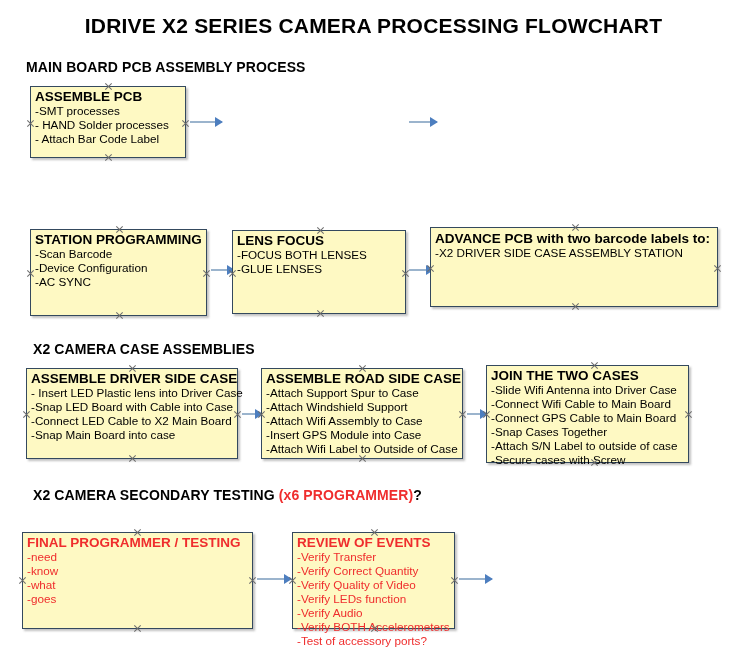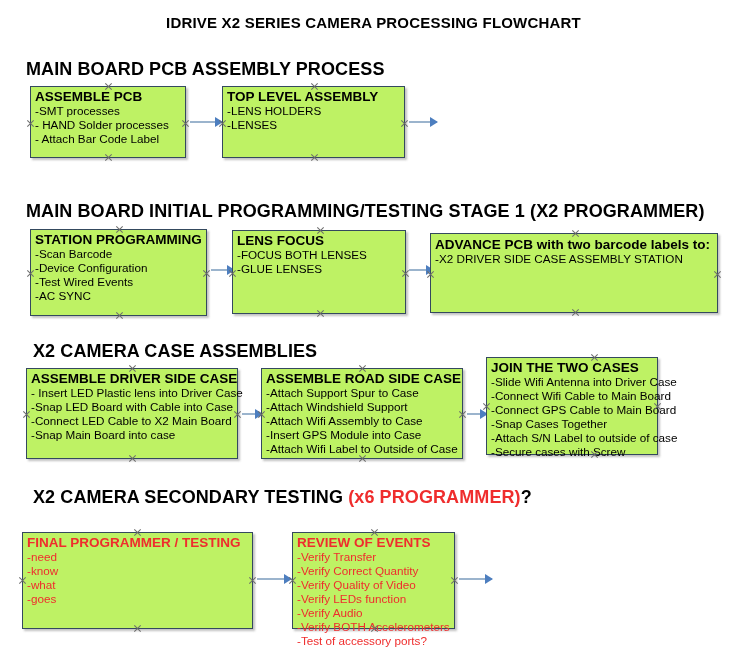--- a/index.html
+++ b/index.html
@@ -5,31 +5,31 @@
   html,body{margin:0;padding:0;}
   body{
     width:747px;height:662px;background:#ffffff;
     font-family:"Liberation Sans", sans-serif;
     color:#000;overflow:hidden;position:relative;
   }
   #canvas{position:absolute;left:0;top:0;width:747px;height:662px;}
 
   .doc-title{
     position:absolute;left:0;top:14px;width:747px;text-align:center;
-    font-size:15px;font-weight:bold;letter-spacing:.2px;
+    font-size:21px;font-weight:bold;letter-spacing:.2px;
   }
   .sec-head{
-    position:absolute;font-size:18px;font-weight:bold;letter-spacing:.1px;
+    position:absolute;font-size:14px;font-weight:bold;letter-spacing:.1px;
     white-space:nowrap;
   }
   .sec-head .red{color:#ef2d2d;}
 
   .node{
     position:absolute;box-sizing:border-box;
-    background:#bef264;border:1px solid #34495e;
+    background:#fef9c3;border:1px solid #34495e;
     box-shadow:2px 2px 2px rgba(120,120,120,.45);
   }
   .node .ntitle{
     font-size:13.5px;font-weight:bold;white-space:nowrap;line-height:1.12;
   }
   .node .nline{
     font-size:11.7px;white-space:nowrap;line-height:1.19;
   }
   .node.red .ntitle,.node.red .nline{color:#ef2d2d;}
   .node .body{position:absolute;left:4px;top:2px;right:-300px;}
@@ -70,43 +70,30 @@
       <div class="nline">- Attach Bar Code Label</div>
     </div>
     <span class="xh" style="left:73px;top:-5px;"></span>
     <span class="xh" style="left:73px;bottom:-5px;"></span>
     <span class="xh" style="left:-5px;top:32px;"></span>
     <span class="xh" style="right:-5px;top:32px;"></span>
   </div>
 
   <div class="conn" style="left:190px;top:121px;width:32px;"></div>
 
-  <div class="node" style="left:222px;top:86px;width:183px;height:72px;">
-    <div class="body">
-      <div class="ntitle">TOP LEVEL ASSEMBLY</div>
-      <div class="nline">-LENS HOLDERS</div>
-      <div class="nline">-LENSES</div>
-    </div>
-    <span class="xh" style="left:87px;top:-5px;"></span>
-    <span class="xh" style="left:87px;bottom:-5px;"></span>
-    <span class="xh" style="left:-5px;top:32px;"></span>
-    <span class="xh" style="right:-5px;top:32px;"></span>
-  </div>
 
   <div class="conn" style="left:409px;top:121px;width:28px;"></div>
 
 
-  <div class="sec-head" style="left:26px;top:201px;">MAIN BOARD INITIAL PROGRAMMING/TESTING STAGE 1 (X2 PROGRAMMER)</div>
 
   <div class="node" style="left:30px;top:229px;width:177px;height:87px;">
     <div class="body">
       <div class="ntitle">STATION PROGRAMMING</div>
       <div class="nline">-Scan Barcode</div>
       <div class="nline">-Device Configuration</div>
-      <div class="nline">-Test Wired Events</div>
       <div class="nline">-AC SYNC</div>
     </div>
     <span class="xh" style="left:84px;top:-5px;"></span>
     <span class="xh" style="left:84px;bottom:-5px;"></span>
     <span class="xh" style="left:-5px;top:39px;"></span>
     <span class="xh" style="right:-5px;top:39px;"></span>
   </div>
 
   <div class="conn" style="left:211px;top:269px;width:23px;"></div>
 
@@ -117,21 +104,21 @@
       <div class="nline">-GLUE LENSES</div>
     </div>
     <span class="xh" style="left:83px;top:-5px;"></span>
     <span class="xh" style="left:83px;bottom:-5px;"></span>
     <span class="xh" style="left:-5px;top:38px;"></span>
     <span class="xh" style="right:-5px;top:38px;"></span>
   </div>
 
   <div class="conn" style="left:409px;top:269px;width:24px;"></div>
 
-  <div class="node overflowtxt" style="left:430px;top:233px;width:288px;height:80px;">
+  <div class="node overflowtxt" style="left:430px;top:227px;width:288px;height:80px;">
     <div class="body" style="top:3px;">
       <div class="ntitle">ADVANCE PCB with two barcode labels to:</div>
       <div class="nline">-X2 DRIVER  SIDE  CASE  ASSEMBLY STATION</div>
     </div>
     <span class="xh" style="left:140px;top:-5px;"></span>
     <span class="xh" style="left:140px;bottom:-5px;"></span>
     <span class="xh" style="left:-5px;top:36px;"></span>
     <span class="xh" style="right:-5px;top:36px;"></span>
   </div>
 
@@ -163,21 +150,21 @@
       <div class="nline">-Attach Wifi Label to Outside of Case</div>
     </div>
     <span class="xh" style="left:96px;top:-5px;"></span>
     <span class="xh" style="left:96px;bottom:-5px;"></span>
     <span class="xh" style="left:-5px;top:41px;"></span>
     <span class="xh" style="right:-5px;top:41px;"></span>
   </div>
 
   <div class="conn" style="left:467px;top:413px;width:20px;"></div>
 
-  <div class="node" style="left:486px;top:357px;width:172px;height:98px;">
+  <div class="node" style="left:486px;top:365px;width:203px;height:98px;">
     <div class="body">
       <div class="ntitle">JOIN THE TWO CASES</div>
       <div class="nline">-Slide Wifi Antenna into Driver Case</div>
       <div class="nline">-Connect Wifi Cable to Main Board</div>
       <div class="nline">-Connect GPS Cable to Main Board</div>
       <div class="nline">-Snap Cases Together</div>
       <div class="nline">-Attach S/N Label to outside of case</div>
       <div class="nline">-Secure cases with Screw</div>
     </div>
     <span class="xh" style="left:103px;top:-5px;"></span>

